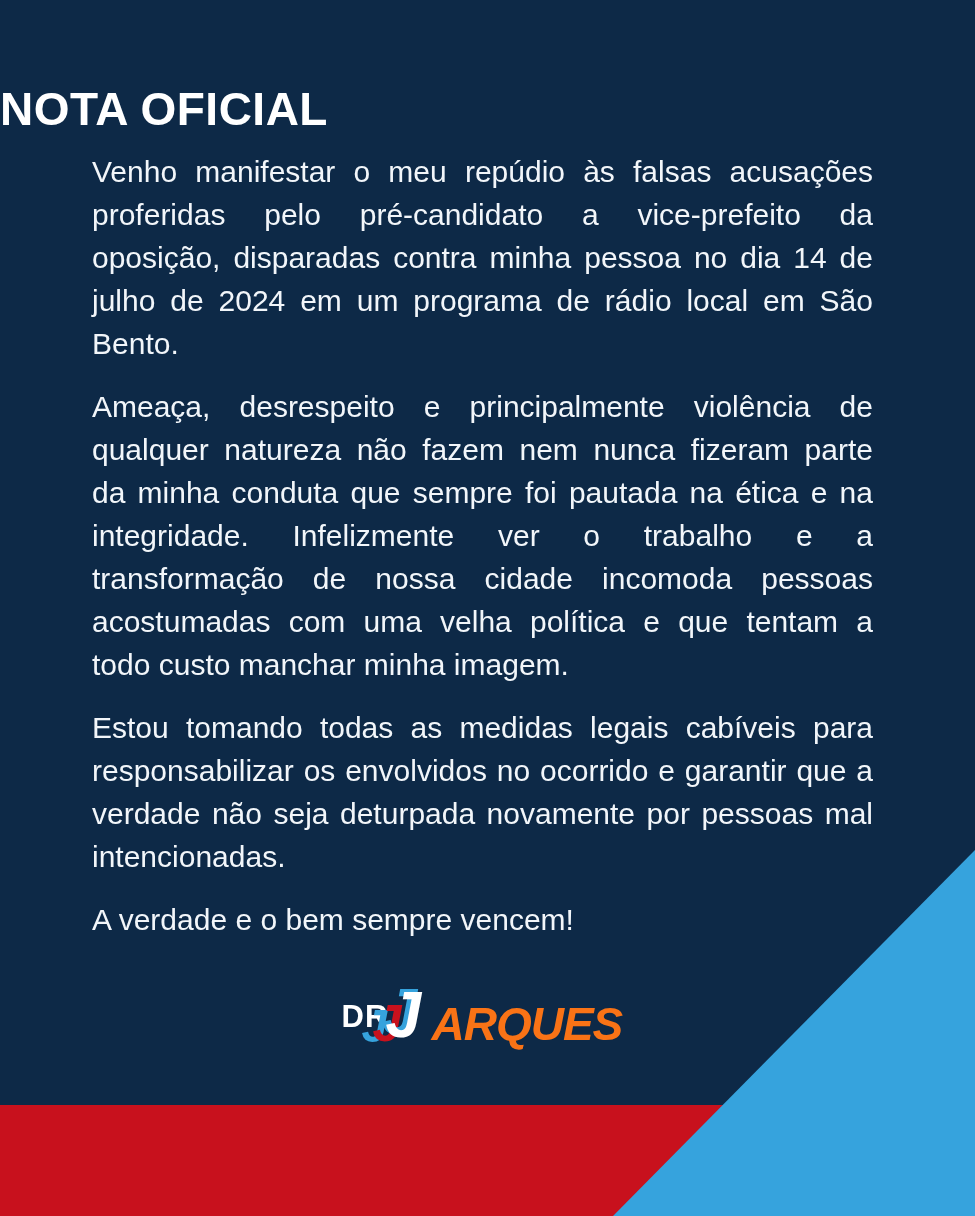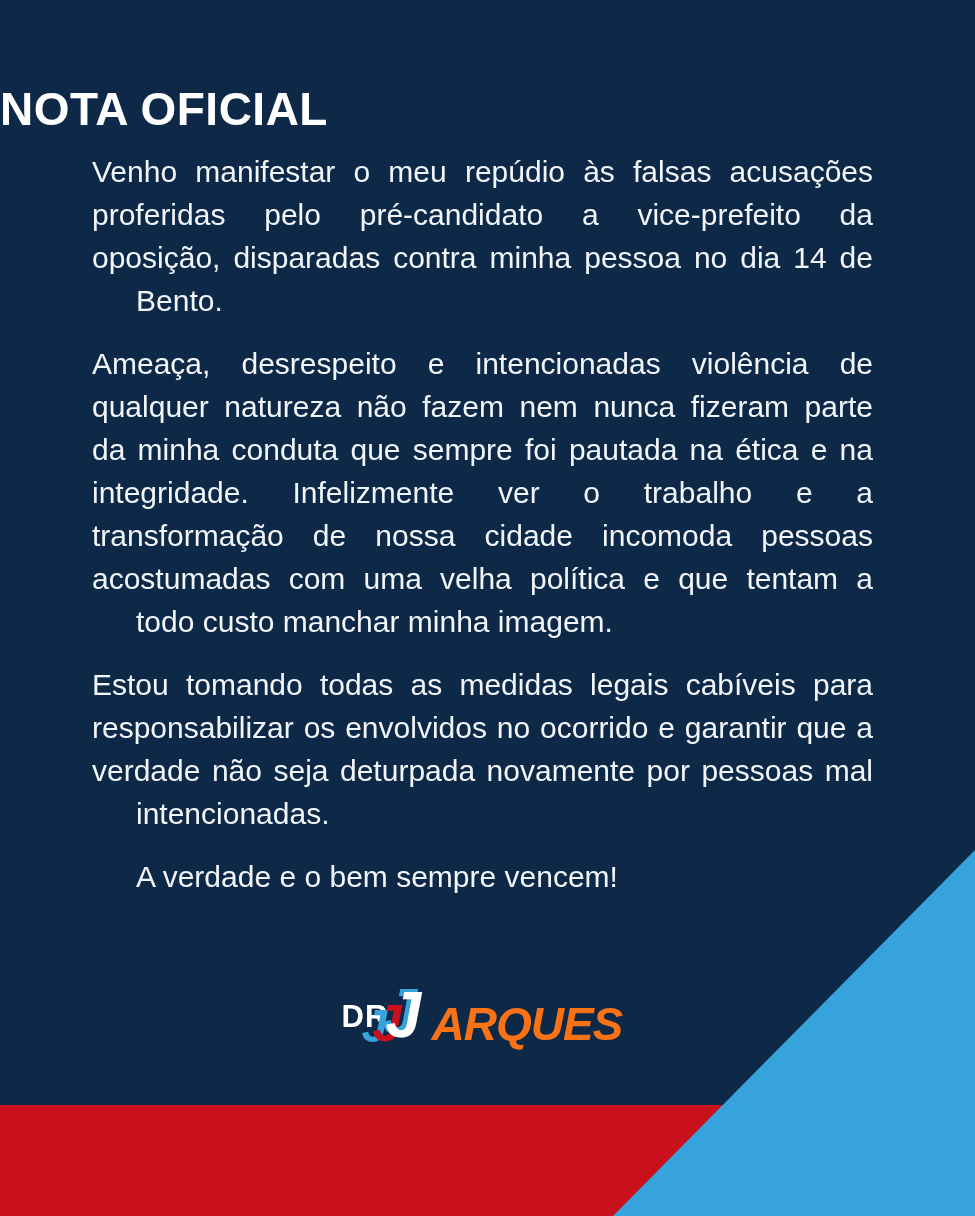--- a/index.html
+++ b/index.html
@@ -38,21 +38,20 @@
   }
   .paragraph { margin: 0 0 20px 0; }
   .line {
     text-align: justify;
     text-align-last: justify;
     white-space: normal;
   }
   .line.last {
     text-align: left;
     text-align-last: left;
-    margin-left: 44px;
   }
 
   
   .logo {
     position: absolute;
     top: 986px;
     left: 50%;
     transform: translateX(-50%);
     width: 300px;
     height: 80px;
@@ -120,25 +119,26 @@
 <div class="canvas">
 
   <div class="title">NOTA OFICIAL</div>
 
   <div class="body-text">
 
     <div class="paragraph">
       <div class="line">Venho manifestar o meu repúdio às falsas acusações</div>
       <div class="line">proferidas pelo pré-candidato a vice-prefeito da</div>
       <div class="line">oposição, disparadas contra minha pessoa no dia 14 de</div>
+      <div class="line">julho de 2024 em um programa de rádio local em São</div>
       <div class="line last">Bento.</div>
     </div>
 
     <div class="paragraph">
-      <div class="line">Ameaça, desrespeito e intencionadas violência de</div>
+      <div class="line">Ameaça, desrespeito e principalmente violência de</div>
       <div class="line">qualquer natureza não fazem nem nunca fizeram parte</div>
       <div class="line">da minha conduta que sempre foi pautada na ética e na</div>
       <div class="line">integridade. Infelizmente ver o trabalho e a</div>
       <div class="line">transformação de nossa cidade incomoda pessoas</div>
       <div class="line">acostumadas com uma velha política e que tentam a</div>
       <div class="line last">todo custo manchar minha imagem.</div>
     </div>
 
     <div class="paragraph">
       <div class="line">Estou tomando todas as medidas legais cabíveis para</div>

